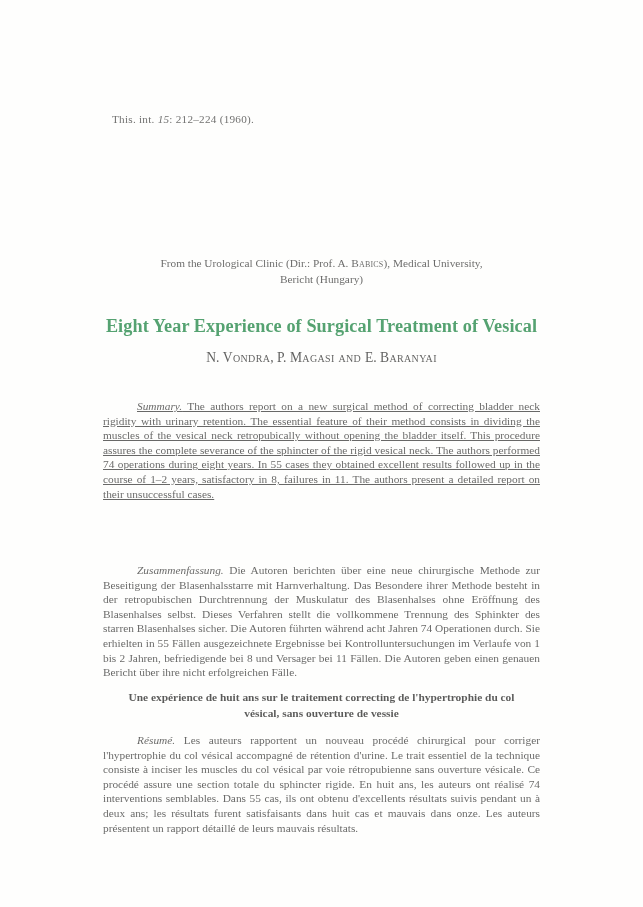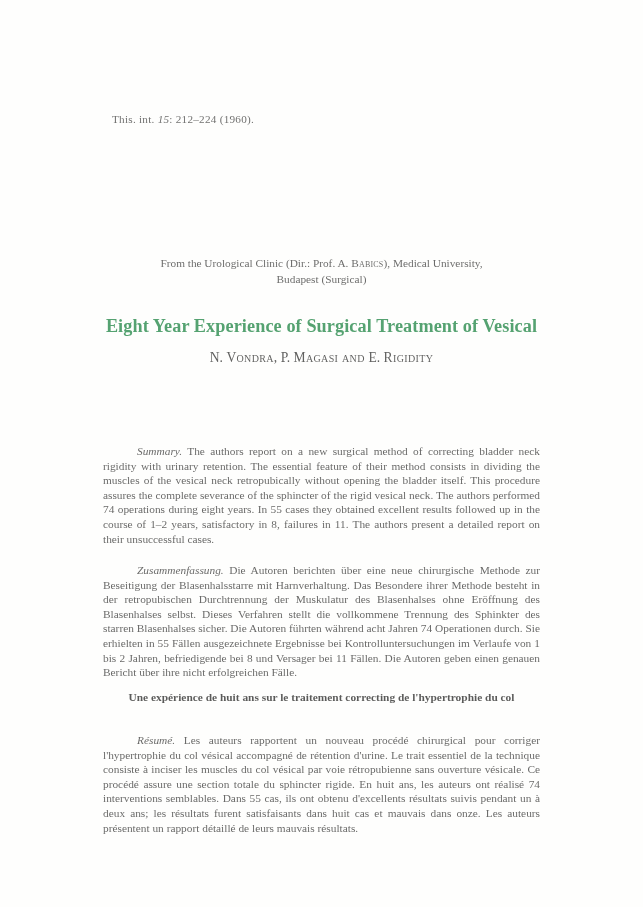--- a/index.html
+++ b/index.html
@@ -93,21 +93,21 @@
   }
 
   .subhead {
     text-align: center;
     font-weight: bold;
     font-size: 11.4px;
     line-height: 15.5px;
     color: #1d1d1d;
   }
 
-  #summary-en   { top: 444px; }
+  #summary-en   { top: 399px; text-decoration: underline; }
   #subhead-de   { top: 527px; }
   #summary-de   { top: 563px; }
   #subhead-fr   { top: 690px; }
   #summary-fr   { top: 733px; }
 
   
   .scan-tint {
     position: absolute;
     inset: 0;
     pointer-events: none;
@@ -119,42 +119,43 @@
 
 <div class="page">
 
   <div class="runhead">
     <span>This. int.</span>
     <span class="vol">15</span><span>: 212–224 (1960).</span>
   </div>
 
   <div class="col affil">
     <div><span>From the Urological Clinic (Dir.: Prof. A. </span><span class="sc">Babics</span><span>), Medical University,</span></div>
-    <div>Budapest (Surgical)</div>
+    <div>Bericht (Hungary)</div>
   </div>
 
   <h1 class="col title">
     <div>Eight Year Experience of Surgical Treatment of Vesical</div>
   </h1>
 
   <div class="col authors">
-    <span>N. </span><span class="sc">Vondra</span><span>, </span><span>P. </span><span class="sc">Magasi</span><span class="sc"> and </span><span>E. </span><span class="sc">Rigidity</span>
+    <span>N. </span><span class="sc">Vondra</span><span>, </span><span>P. </span><span class="sc">Magasi</span><span class="sc"> and </span><span>E. </span><span class="sc">Baranyai</span>
   </div>
 
   <div class="col abstract" id="summary-en">
     <p><span class="lead">Summary.</span><span> The authors report on a new surgical method of correcting bladder neck rigidity with urinary retention. The essential feature of their method consists in dividing the muscles of the vesical neck retropubically without opening the bladder itself. This procedure assures the complete severance of the sphincter of the rigid vesical neck. The authors performed 74 operations during eight years. In 55 cases they obtained excellent results followed up in the course of 1–2 years, satisfactory in 8, failures in 11. The authors present a detailed report on their unsuccessful cases.</span></p>
   </div>
 
 
   <div class="col abstract" id="summary-de">
     <p><span class="lead">Zusammenfassung.</span><span> Die Autoren berichten über eine neue chirurgische Methode zur Beseitigung der Blasenhalsstarre mit Harnverhaltung. Das Besondere ihrer Methode besteht in der retropubischen Durchtrennung der Muskulatur des Blasenhalses ohne Eröffnung des Blasenhalses selbst. Dieses Verfahren stellt die vollkommene Trennung des Sphinkter des starren Blasenhalses sicher. Die Autoren führten während acht Jahren 74 Operationen durch. Sie erhielten in 55 Fällen ausgezeichnete Ergebnisse bei Kontrolluntersuchungen im Verlaufe von 1 bis 2 Jahren, befriedigende bei 8 und Versager bei 11 Fällen. Die Autoren geben einen genauen Bericht über ihre nicht erfolgreichen Fälle.</span></p>
   </div>
 
   <div class="col subhead" id="subhead-fr">
     <div>Une expérience de huit ans sur le traitement correcting de l'hypertrophie du col</div>
+    <div>vésical, sans ouverture de vessie</div>
   </div>
 
   <div class="col abstract" id="summary-fr">
     <p><span class="lead">Résumé.</span><span> Les auteurs rapportent un nouveau procédé chirurgical pour corriger l'hypertrophie du col vésical accompagné de rétention d'urine. Le trait essentiel de la technique consiste à inciser les muscles du col vésical par voie rétropubienne sans ouverture vésicale. Ce procédé assure une section totale du sphincter rigide. En huit ans, les auteurs ont réalisé 74 interventions semblables. Dans 55 cas, ils ont obtenu d'excellents résultats suivis pendant un à deux ans; les résultats furent satisfaisants dans huit cas et mauvais dans onze. Les auteurs présentent un rapport détaillé de leurs mauvais résultats.</span></p>
   </div>
 
   <div class="scan-tint"></div>
 </div>
 
 </body></html>

